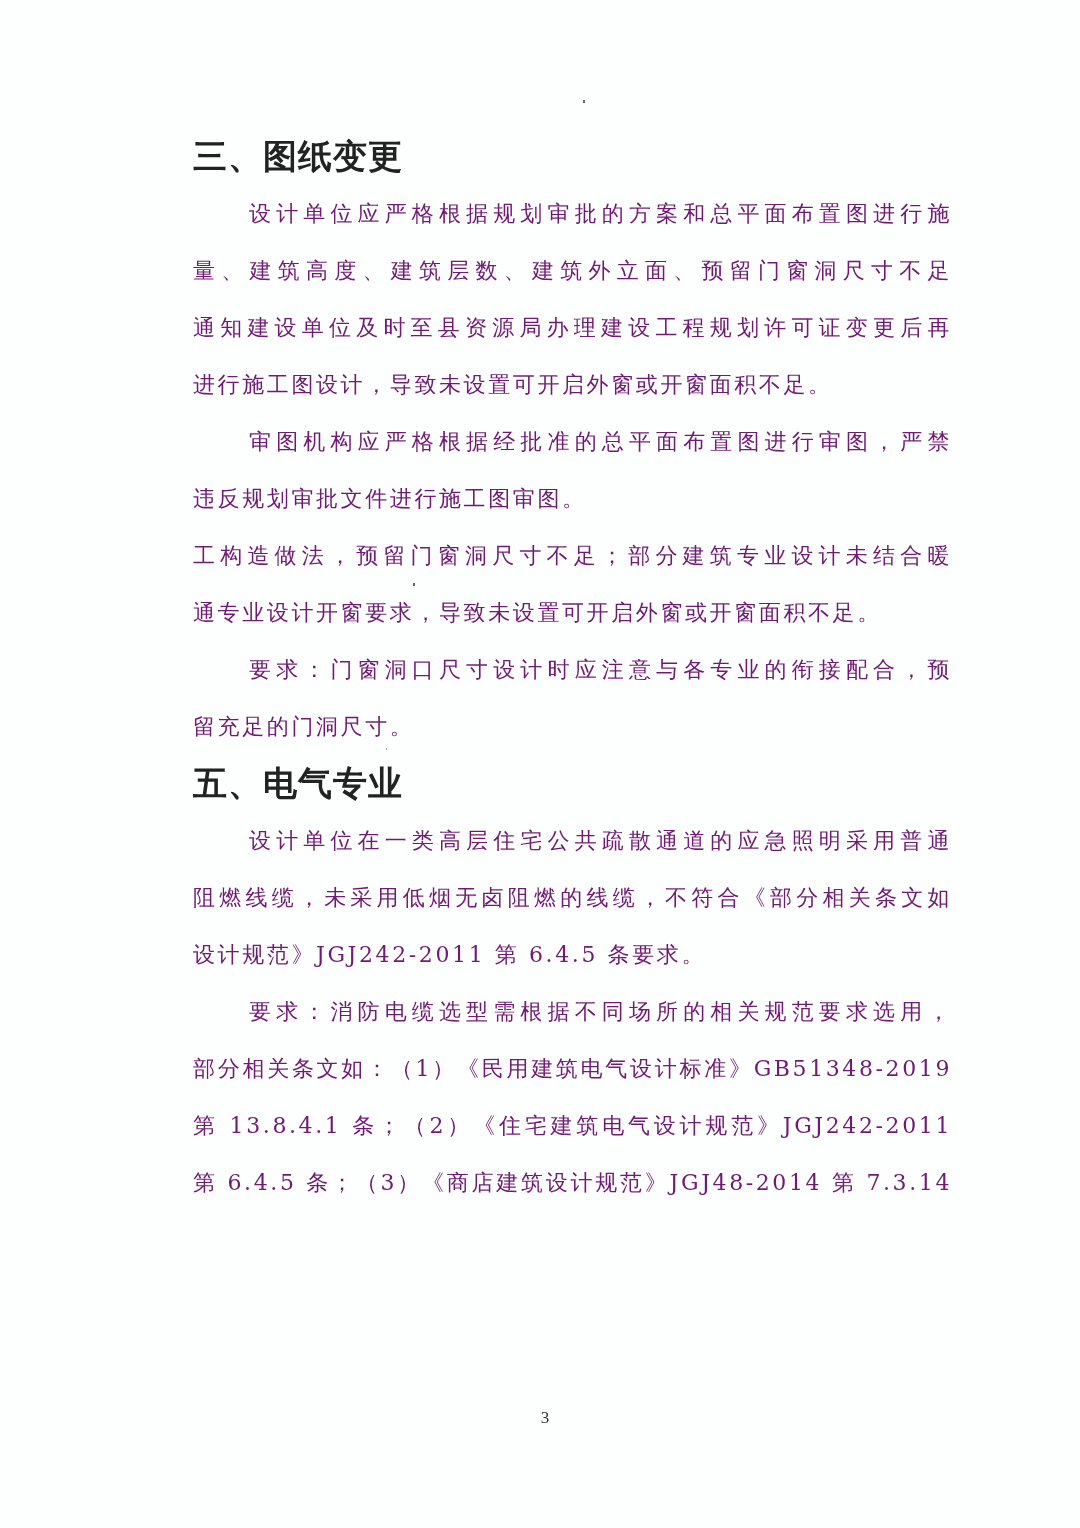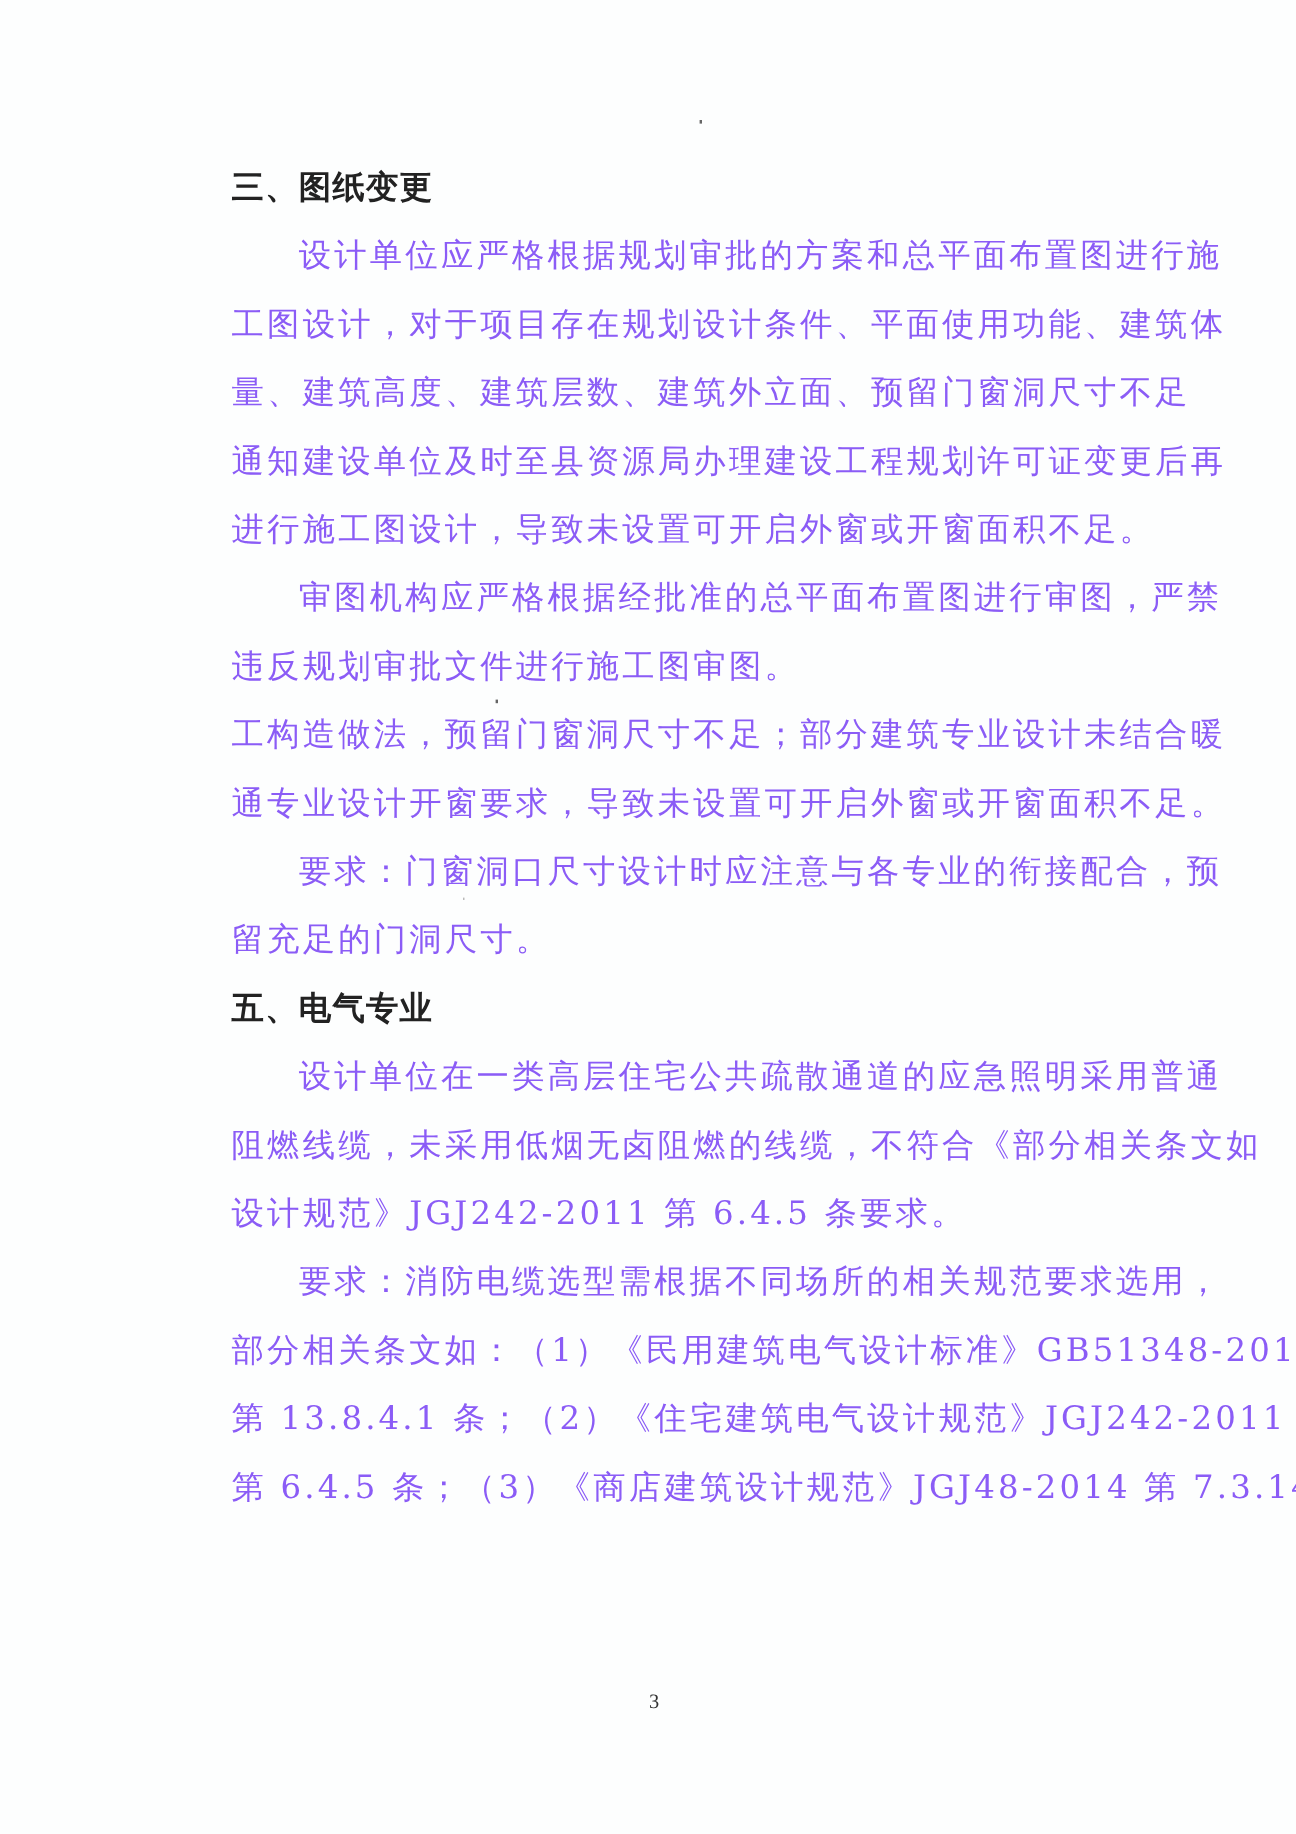--- a/index.html
+++ b/index.html
@@ -24,37 +24,37 @@
     }
     .content {
       position: absolute;
       left: 137px;
       top: 128px;
       width: 815px;
     }
     .heading {
       font-family: "DejaVu Sans", "Liberation Sans", sans-serif;
       font-weight: bold;
-      font-size: 27px;
+      font-size: 34px;
       line-height: 57px;
       height: 57px;
       padding-left: 56px;
       color: #222;
       letter-spacing: 1px;
       white-space: nowrap;
     }
     .para {
-      font-size: 27px;
+      font-size: 22px;
       line-height: 57px;
       text-indent: 56px;
       text-align: justify;
       text-align-last: left;
       letter-spacing: 2.6px;
       margin: 0;
-      color: #8b5cf6;
+      color: #701a75;
     }
     .line {
       display: block;
       white-space: nowrap;
       height: 57px;
       overflow: visible;
       text-align-last: justify;
       text-align: justify;
     }
     .line.last {
@@ -82,21 +82,20 @@
   </style>
 </head>
 <body>
 
 <div class="page">
   <div class="content">
 
     <div class="heading">三、图纸变更</div>
     <div class="para">
       <span class="line first">设计单位应严格根据规划审批的方案和总平面布置图进行施</span>
-      <span class="line">工图设计，对于项目存在规划设计条件、平面使用功能、建筑体</span>
       <span class="line">量、建筑高度、建筑层数、建筑外立面、预留门窗洞尺寸不足</span>
       <span class="line">通知建设单位及时至县资源局办理建设工程规划许可证变更后再</span>
       <span class="line last">进行施工图设计，导致未设置可开启外窗或开窗面积不足。</span>
     </div>
     <div class="para">
       <span class="line first">审图机构应严格根据经批准的总平面布置图进行审图，严禁</span>
       <span class="line last">违反规划审批文件进行施工图审图。</span>
     </div>
 
     <div class="para">

